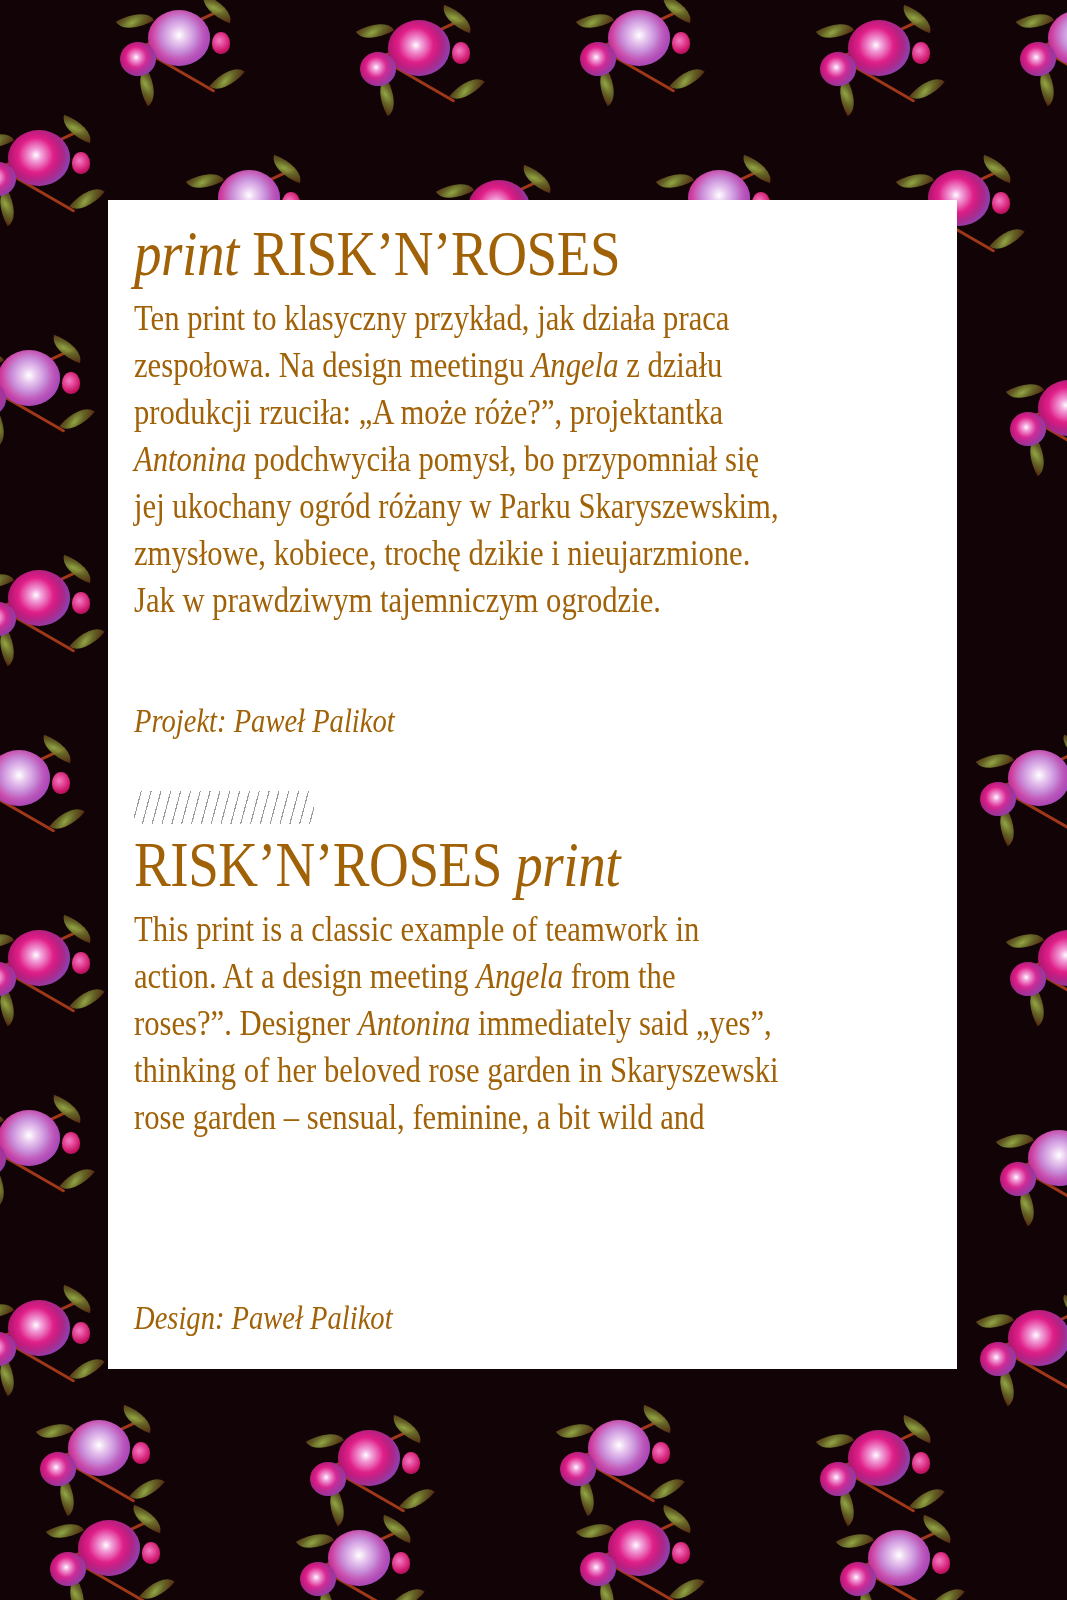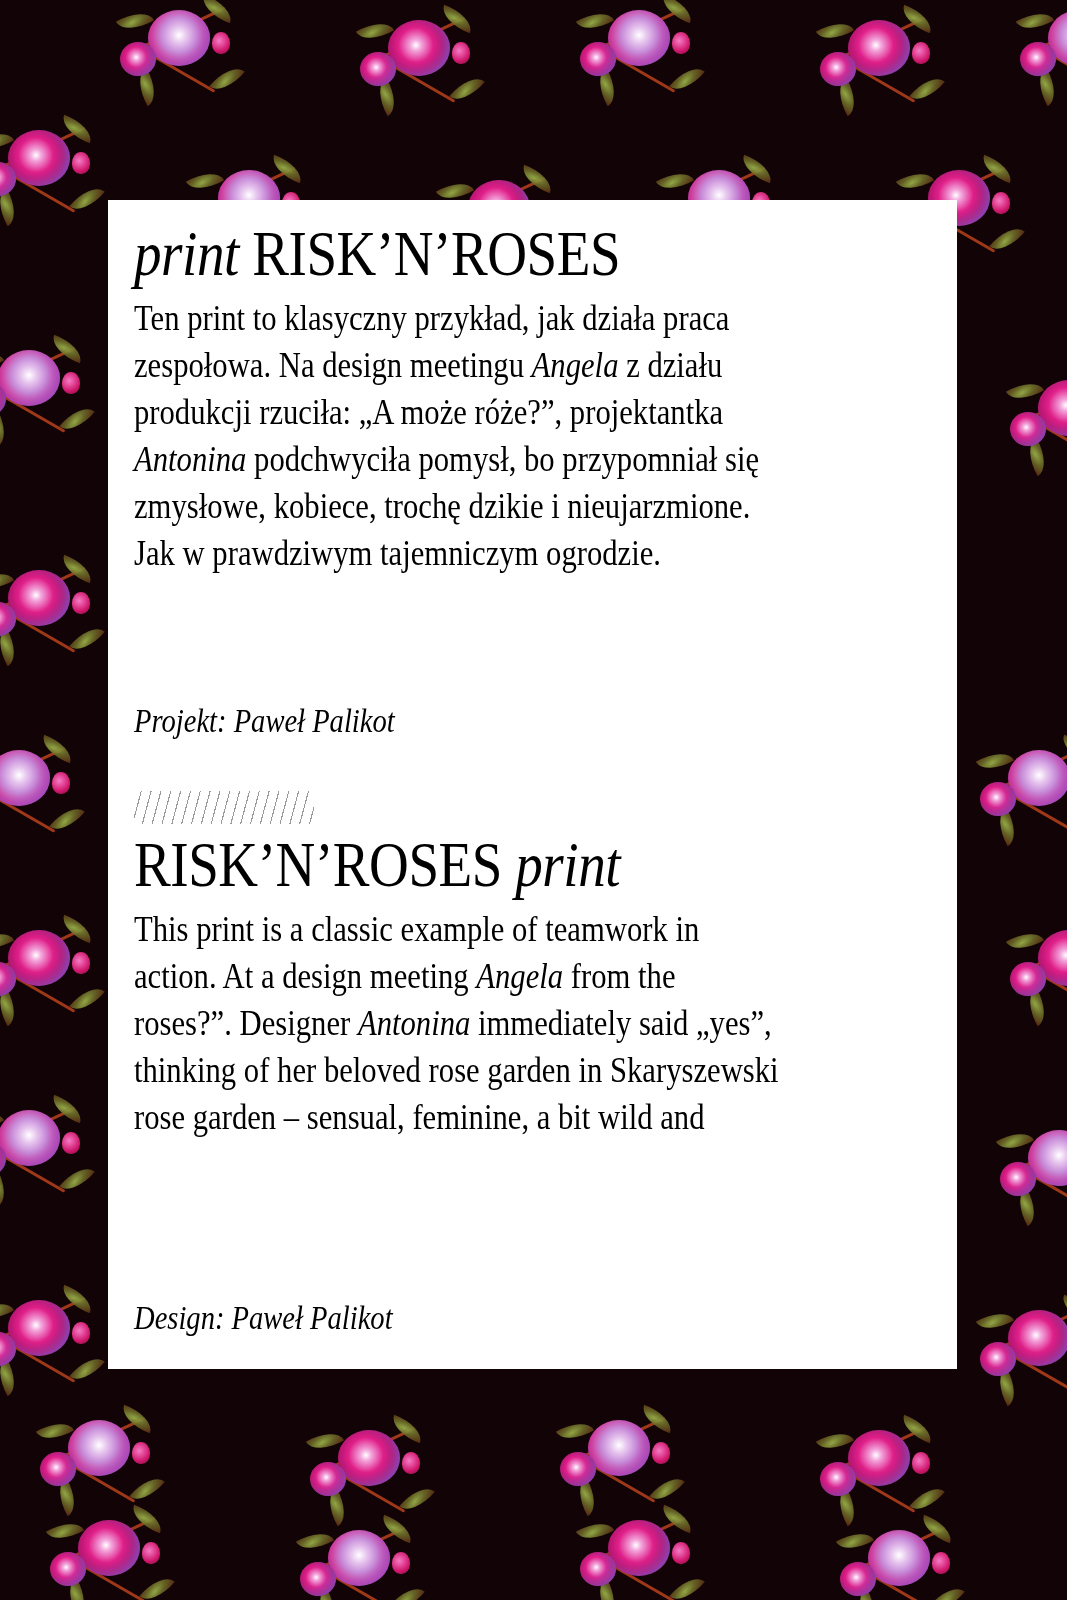--- a/index.html
+++ b/index.html
@@ -30,21 +30,21 @@
   }
   .cluster .bud {
     position: absolute; width: 18px; height: 22px; border-radius: 50% 50% 45% 45%;
     background: radial-gradient(circle at 40% 40%, #f57bc4 0%, #d0186e 60%, #7a0d3a 100%);
   }
 
   .panel {
     position: absolute; left: 108px; top: 200px; width: 849px; height: 1169px;
     background: #ffffff;
   }
-  .txt { position: absolute; left: 26px; right: 20px; color: #000000; }
+  .txt { position: absolute; left: 26px; right: 20px; color: #a16207; }
   .cond { display: inline-block; transform-origin: left top; white-space: nowrap; }
   .title {
     font-size: 64px; line-height: 1; letter-spacing: -0.5px;
   }
   .title .cond { transform: scaleX(0.86); }
   .title em { font-style: italic; }
   .body-lines .line {
     font-size: 36.5px; line-height: 47px; height: 47px; white-space: nowrap;
   }
   .body-lines .line .cond { transform: scaleX(0.84); }
@@ -370,20 +370,21 @@
       <em>print</em>
       <span>RISK’N’ROSES</span>
     </span>
   </div>
 
   <div class="txt body-lines" style="top:94px;">
     <div class="line"><span class="cond"><span>Ten print to klasyczny przykład, jak działa praca</span><em></em><span></span></span></div>
     <div class="line"><span class="cond"><span>zespołowa. Na design meetingu </span><em>Angela</em><span> z działu</span></span></div>
     <div class="line"><span class="cond"><span>produkcji rzuciła: „A może róże?”, projektantka</span><em></em><span></span></span></div>
     <div class="line"><span class="cond"><span></span><em>Antonina</em><span> podchwyciła pomysł, bo przypomniał się</span></span></div>
+    <div class="line"><span class="cond"><span>jej ukochany ogród różany w Parku Skaryszewskim,</span><em></em><span></span></span></div>
     <div class="line"><span class="cond"><span>zmysłowe, kobiece, trochę dzikie i nieujarzmione.</span><em></em><span></span></span></div>
     <div class="line"><span class="cond"><span>Jak w prawdziwym tajemniczym ogrodzie.</span><em></em><span></span></span></div>
   </div>
 
   <div class="txt credit" style="top:504px;">
     <span class="cond">Projekt: Paweł Palikot</span>
   </div>
 
   <div class="hatch"></div>
 

